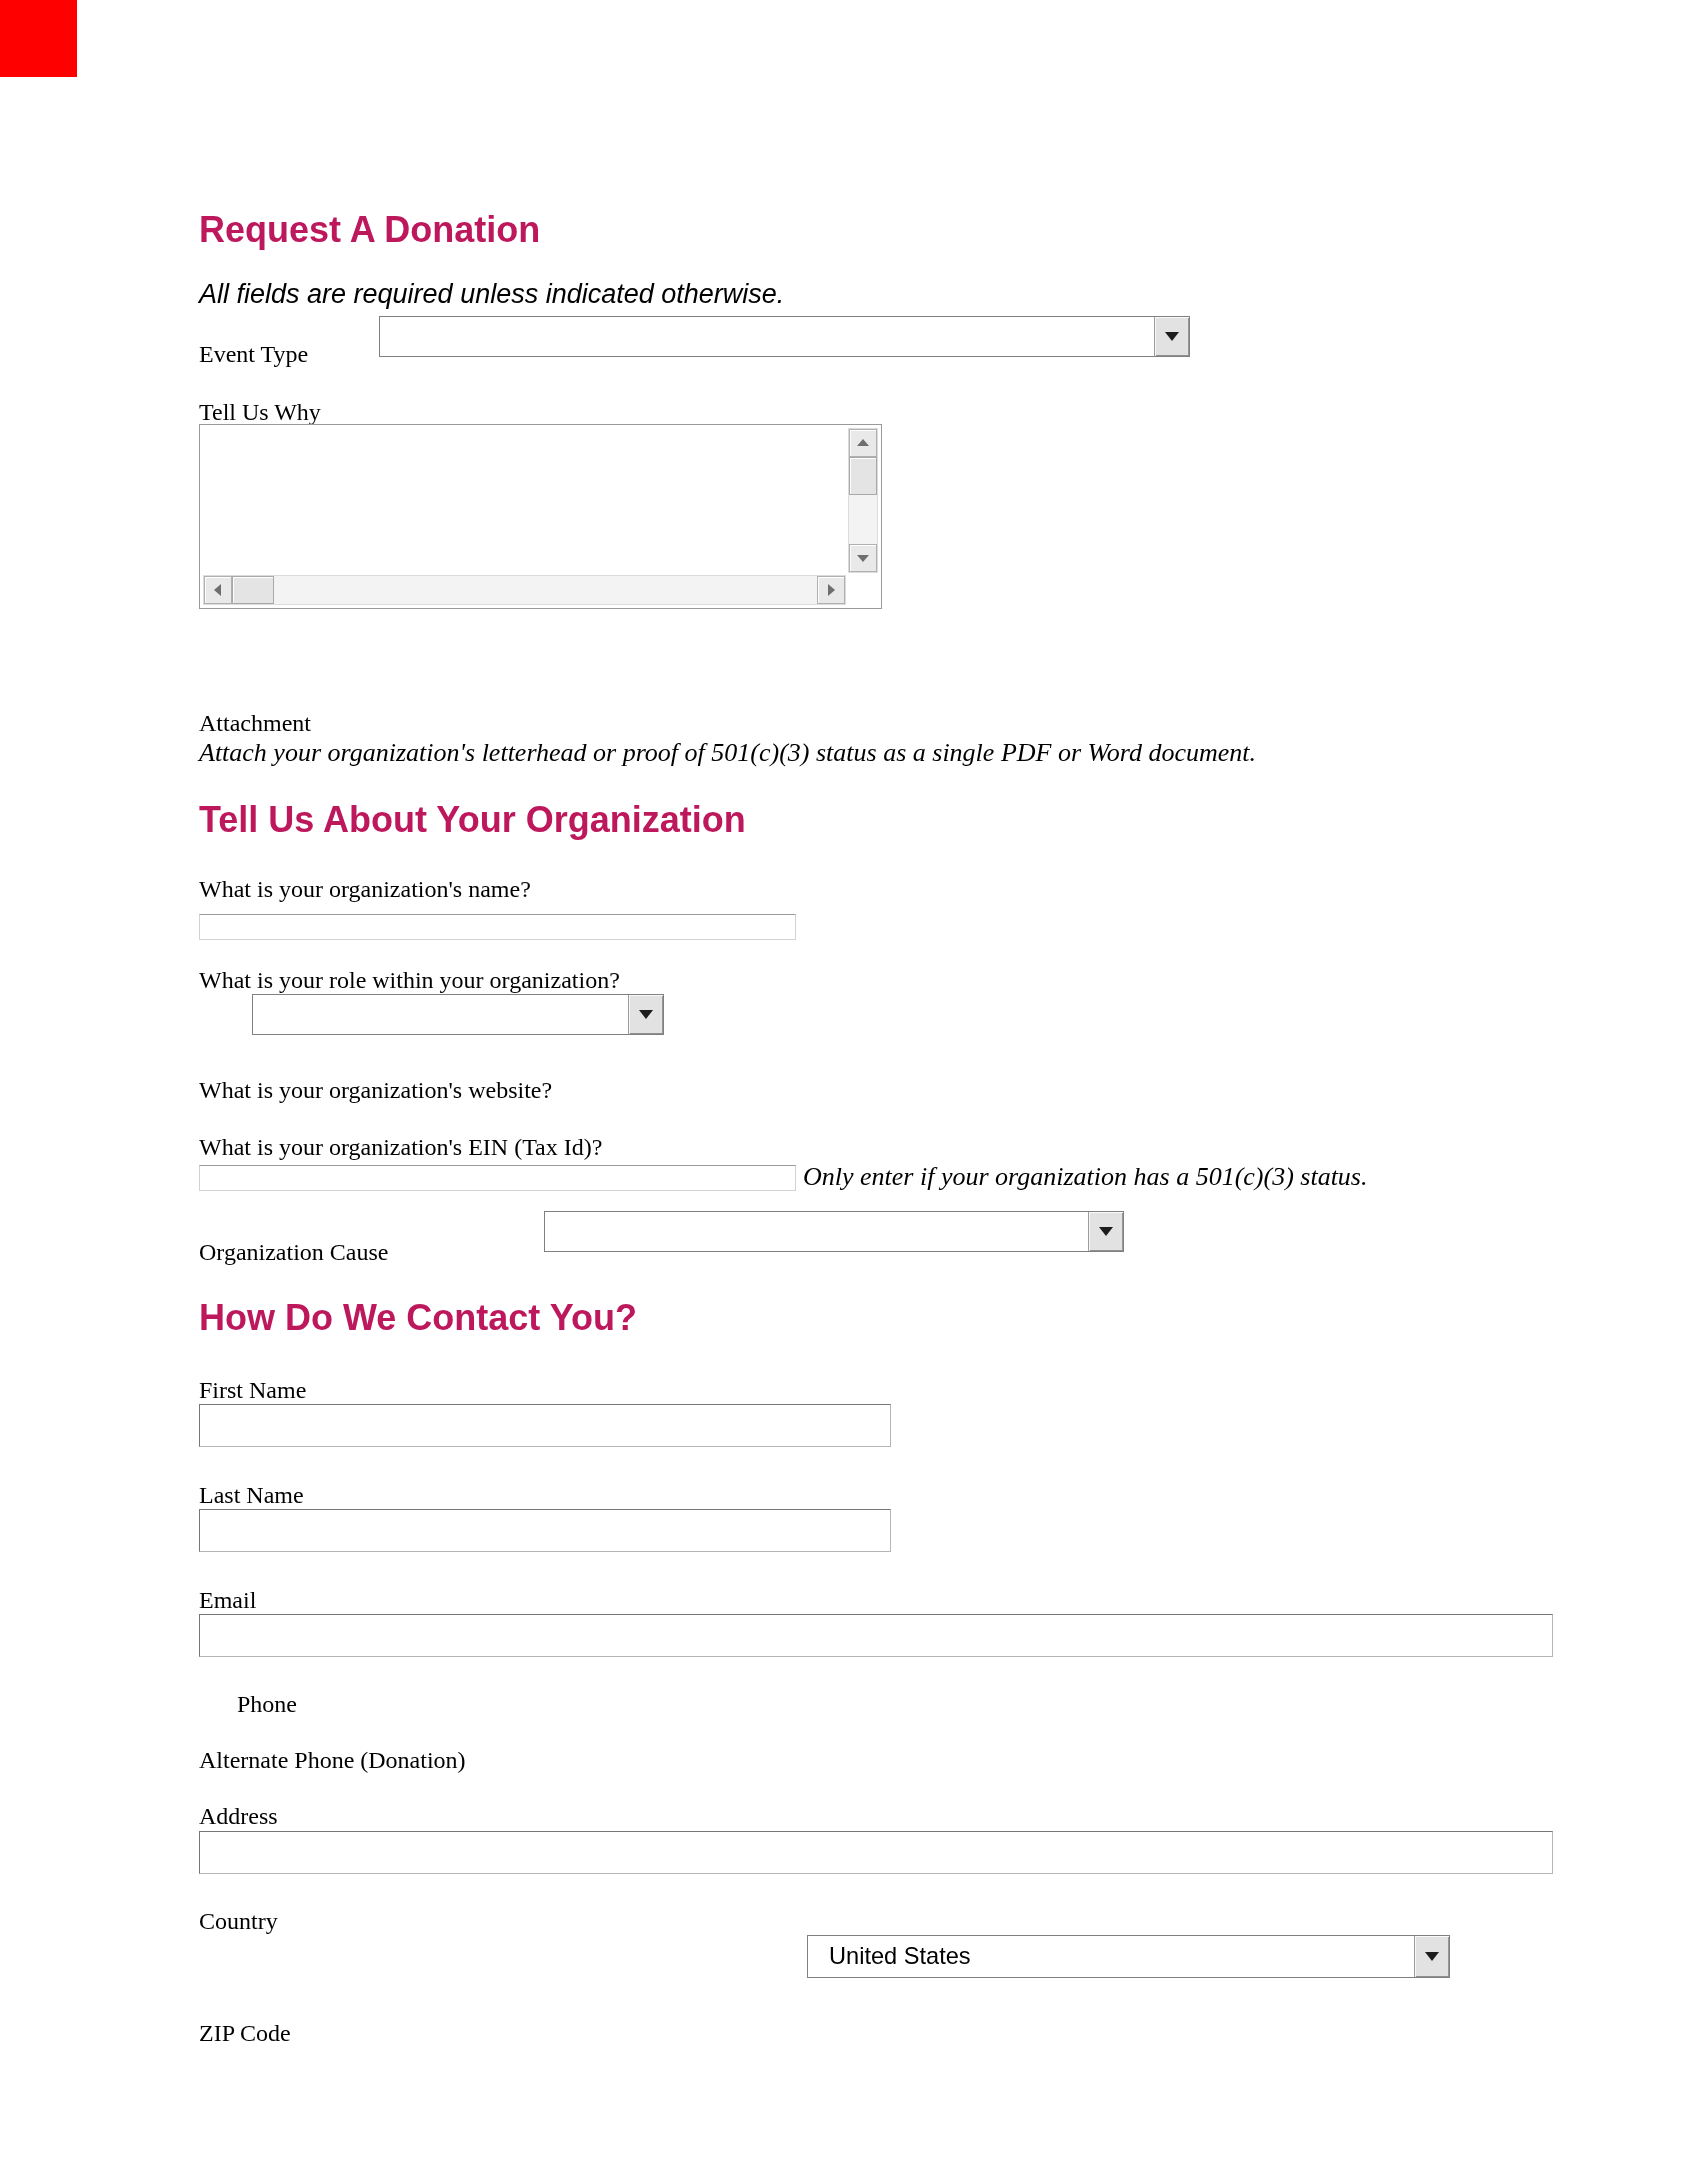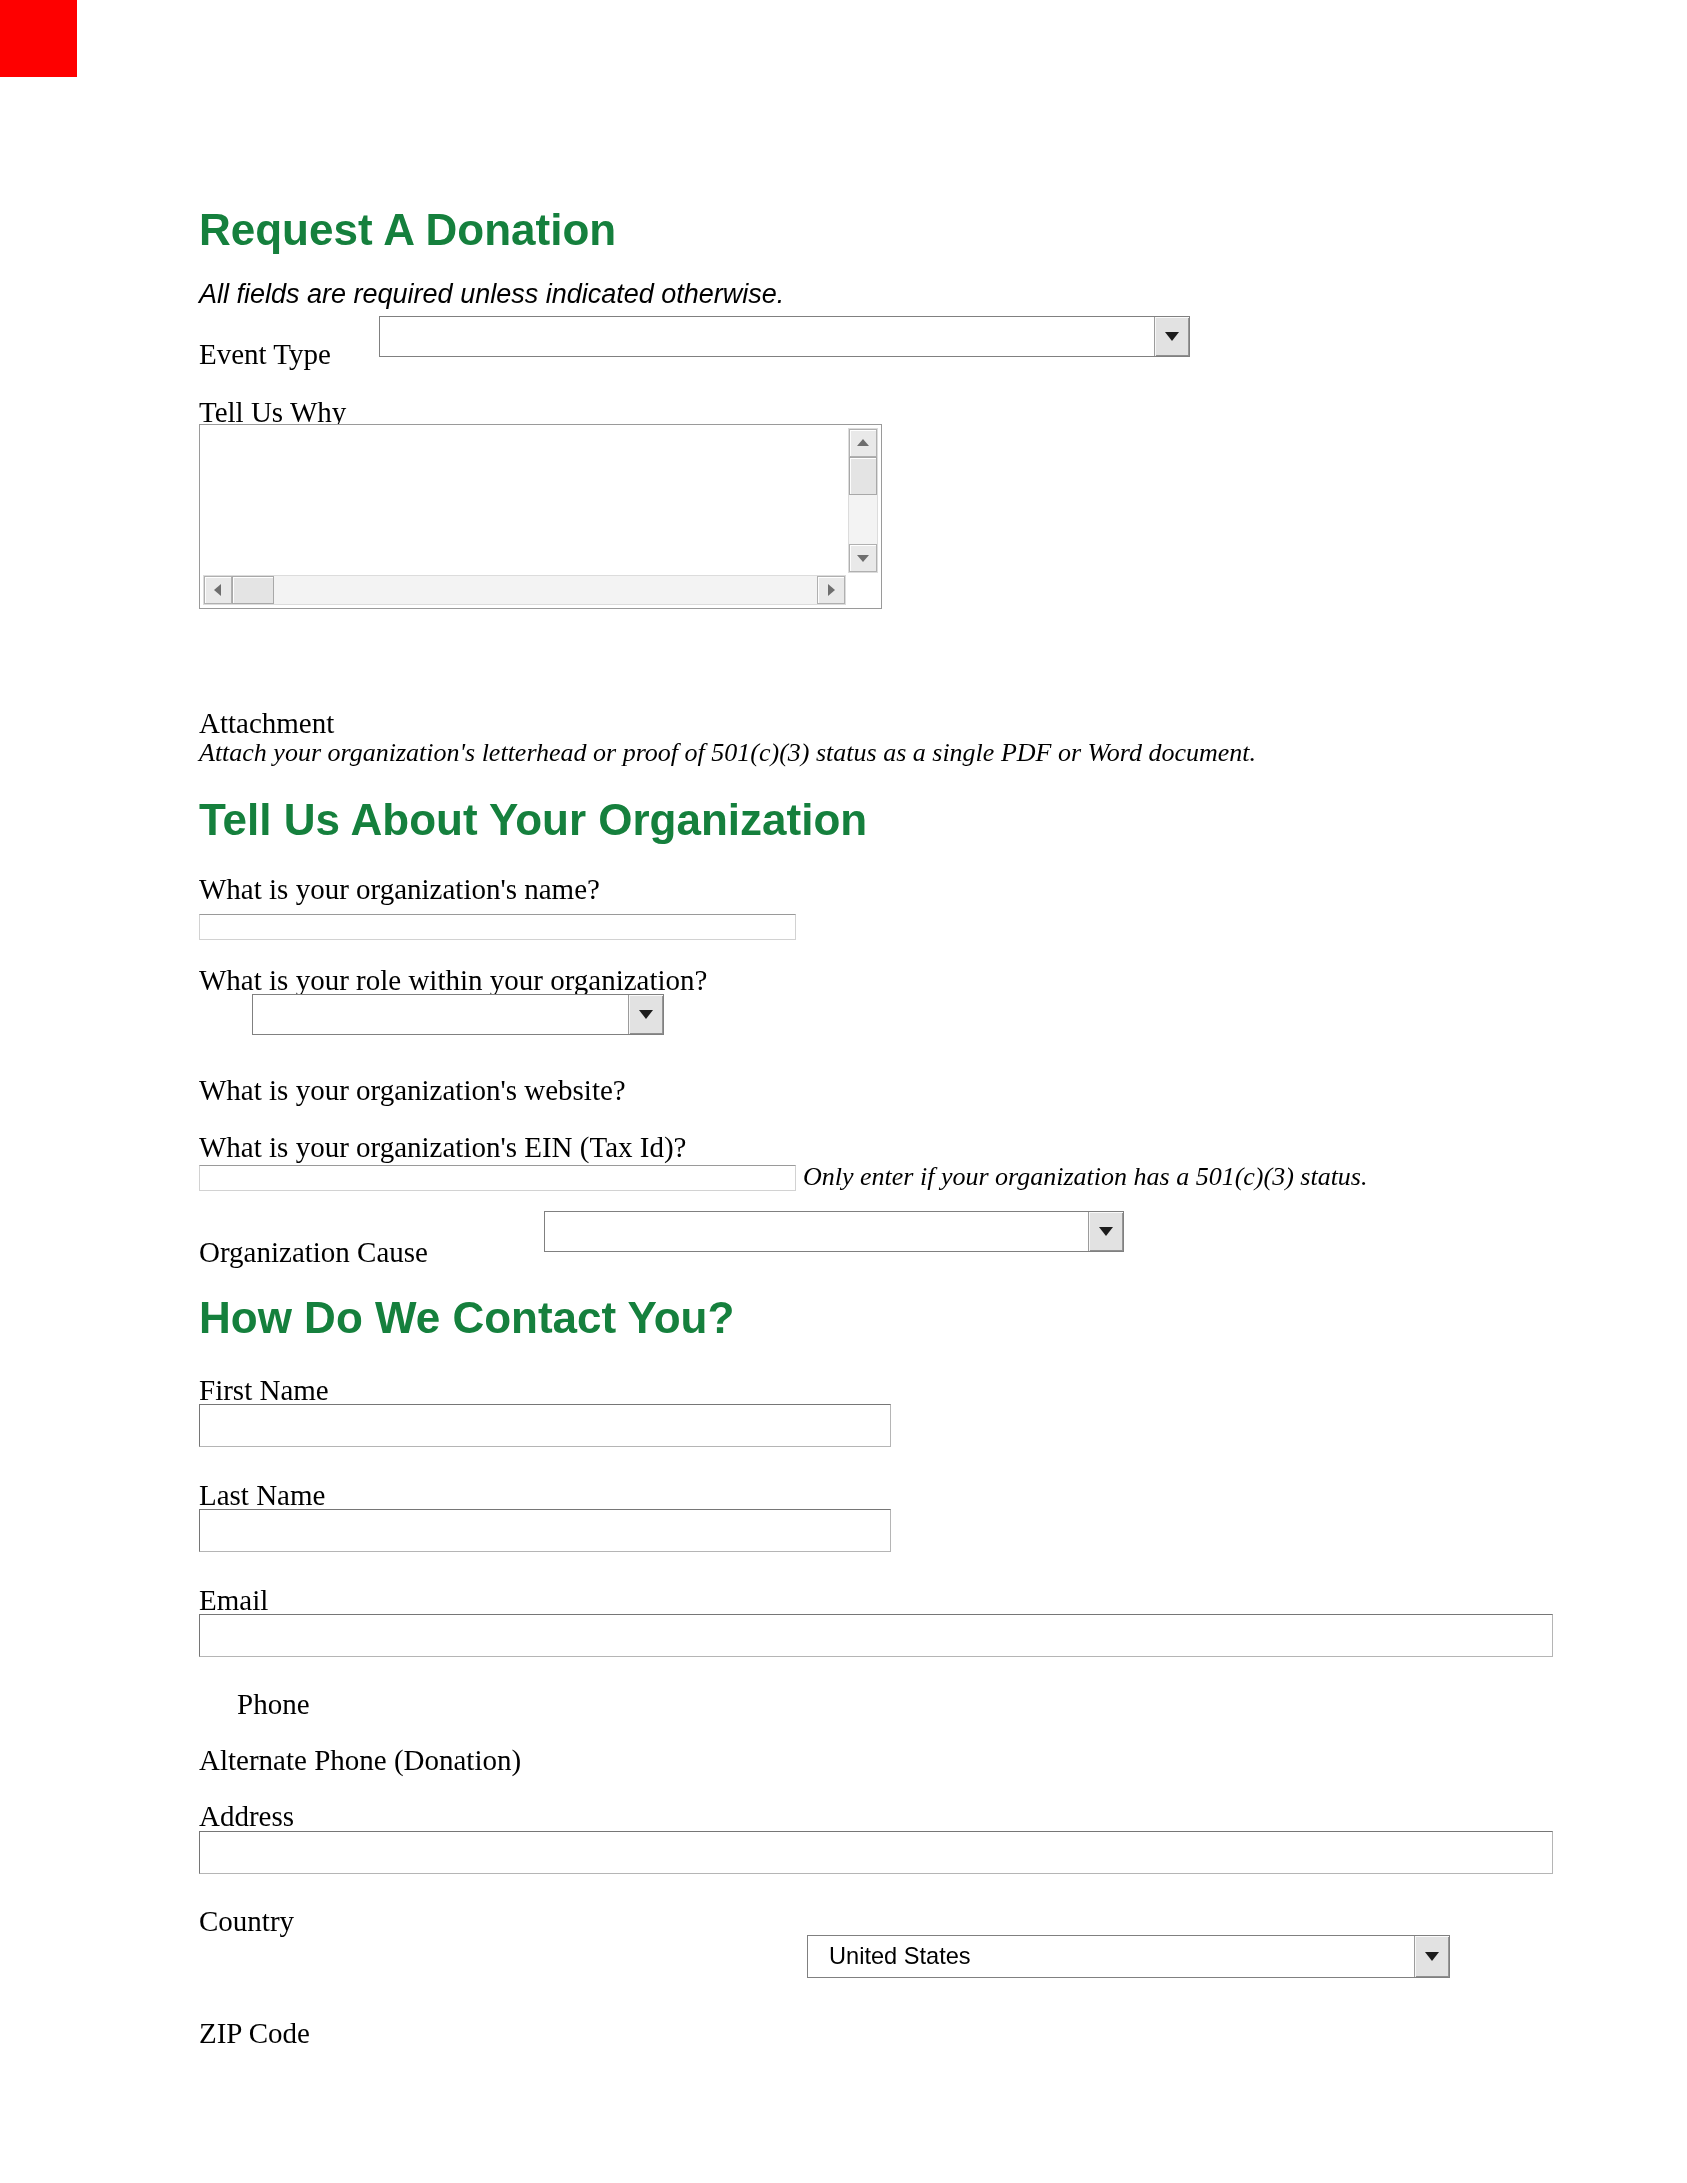--- a/index.html
+++ b/index.html
@@ -18,35 +18,35 @@
   .red-block {
     position: absolute;
     left: 0; top: 0;
     width: 77px; height: 77px;
     background: #fe0000;
   }
 
   .h1 {
     font-family: "Liberation Sans", sans-serif;
     font-weight: bold;
-    font-size: 44px;
+    font-size: 36px;
     line-height: 54px;
-    color: #15803d;
+    color: #be185d;
     white-space: nowrap;
   }
   .subtitle {
     font-family: "Liberation Sans", sans-serif;
     font-style: italic;
     font-size: 27px;
     line-height: 31px;
     white-space: nowrap;
   }
   .label {
     font-family: "Liberation Serif", serif;
-    font-size: 29px;
+    font-size: 24px;
     line-height: 35px;
     white-space: nowrap;
   }
   .help {
     font-family: "Liberation Serif", serif;
     font-style: italic;
     font-size: 26px;
     line-height: 29px;
   }
 

